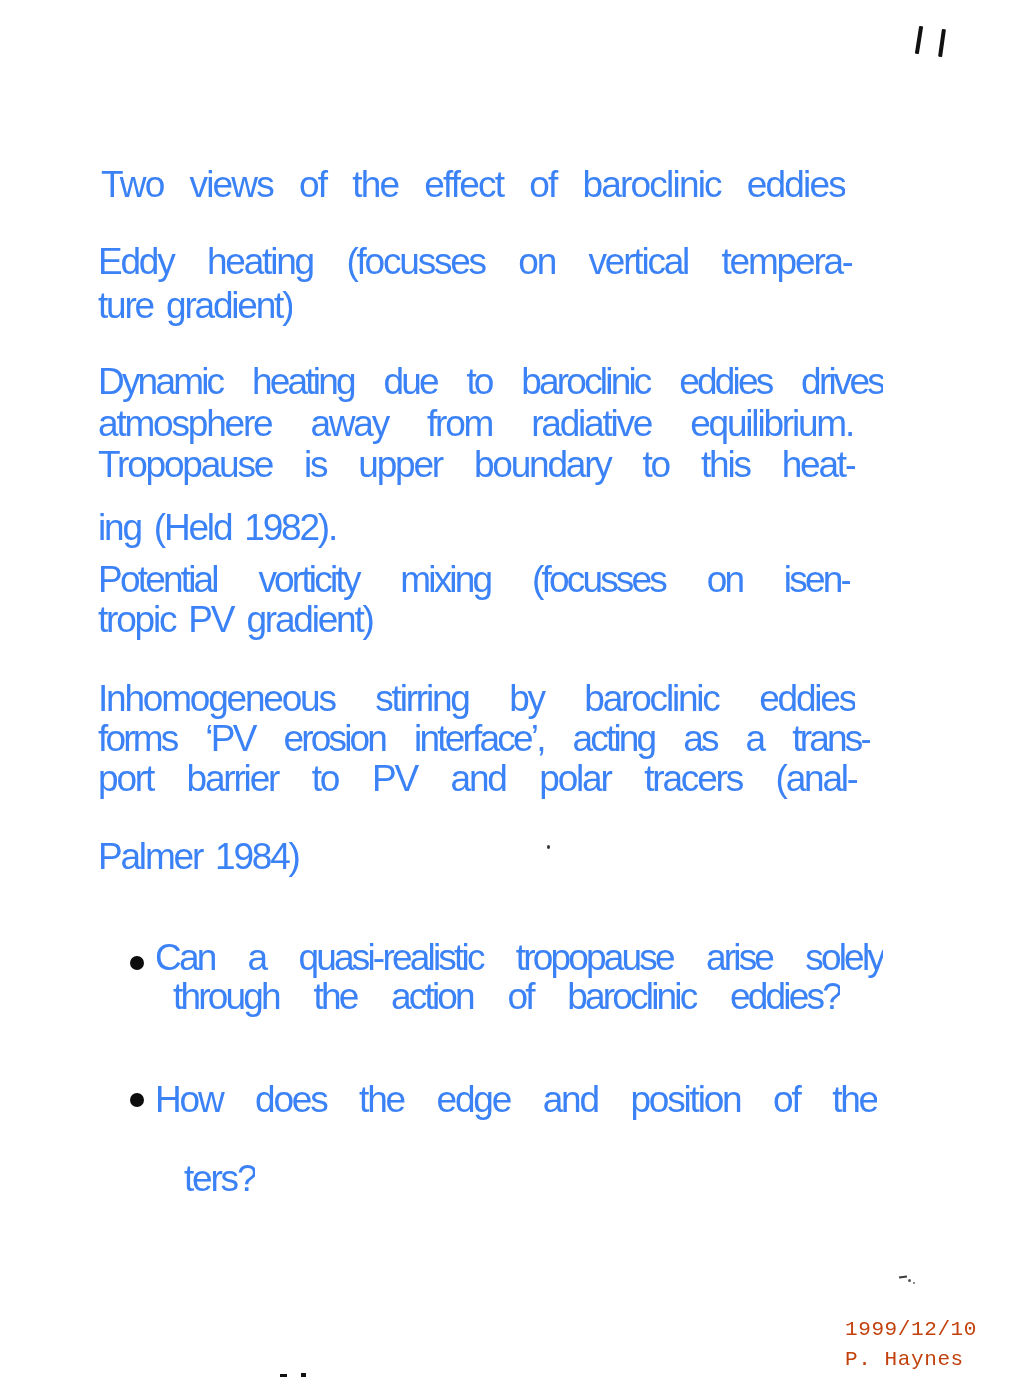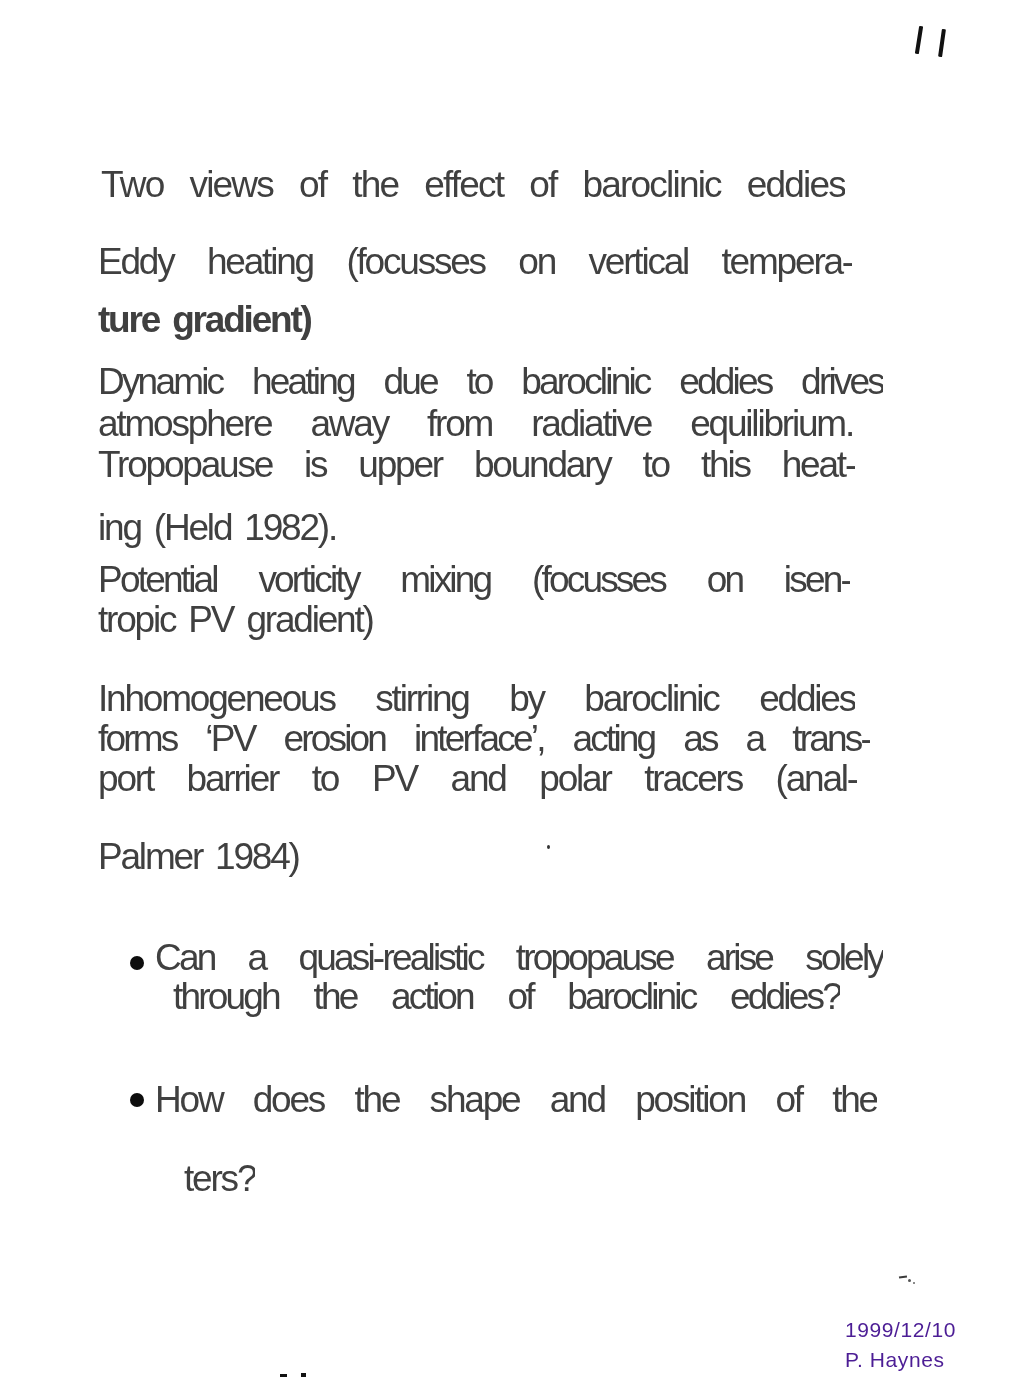--- a/index.html
+++ b/index.html
@@ -1,65 +1,65 @@
 <!DOCTYPE html>
 <html><head>
 <meta charset="utf-8">
 <style>
   html,body{margin:0;padding:0;}
   body{width:1016px;height:1400px;background:#ffffff;position:relative;overflow:hidden;
        font-family:"Liberation Sans",sans-serif;}
   .page{position:absolute;inset:0;background:#ffffff;}
   .ln{position:absolute;font-size:37px;line-height:40px;letter-spacing:-2.2px;
-      color:#404040;white-space:pre-wrap;height:42px;overflow:hidden;
+      color:#3b82f6;white-space:pre-wrap;height:42px;overflow:hidden;
       font-family:"Liberation Sans",sans-serif;}
   .just{text-align:justify;text-align-last:justify;}
   .tight{letter-spacing:-2.8px;}
   .natural{word-spacing:5px;white-space:nowrap;}
   .title{letter-spacing:-1.8px;}
   .bdot{position:absolute;width:14px;height:14px;background:#0d0d0d;border-radius:50%;}
-  .ft{position:absolute;font-family:Liberation Sans, sans-serif;font-size:21px;line-height:24px;
-      color:#4c1d95;letter-spacing:0.6px;white-space:nowrap;}
+  .ft{position:absolute;font-family:Liberation Mono, monospace;font-size:21px;line-height:24px;
+      color:#c2410c;letter-spacing:0.6px;white-space:nowrap;}
   .stroke{position:absolute;width:4px;height:28px;background:#111;border-radius:1px;}
   .artifact{position:absolute;background:#111;}
 </style>
 </head>
 <body>
 
 <div class="page">
 
   <div style="position:absolute;left:908px;top:22px;width:46px;height:40px;">
     <div class="stroke" style="left:9px;top:4px;transform:rotate(9deg);"></div>
     <div class="stroke" style="left:32px;top:7px;transform:rotate(8deg);"></div>
   </div>
 
   <div class="ln just title" style="left:101px;top:165px;width:744px;">Two views of the effect of baroclinic eddies</div>
 
   <div class="ln just" style="left:98px;top:242px;width:754px;">Eddy heating (focusses on vertical tempera-</div>
-  <div class="ln natural" style="left:98px;top:300px;font-weight:bold;">ture gradient)</div>
+  <div class="ln natural" style="left:98px;top:286px;">ture gradient)</div>
 
   <div class="ln just tight" style="left:98px;top:362px;width:785px;">Dynamic heating due to baroclinic eddies drives</div>
   <div class="ln just" style="left:98px;top:404px;width:755px;">atmosphere away from radiative equilibrium.</div>
   <div class="ln just" style="left:98px;top:445px;width:757px;">Tropopause is upper boundary to this heat-</div>
   <div class="ln natural" style="left:98px;top:508px;">ing (Held 1982).</div>
 
   <div class="ln just tight" style="left:98px;top:560px;width:752px;">Potential vorticity mixing (focusses on isen-</div>
   <div class="ln natural" style="left:98px;top:600px;">tropic PV gradient)</div>
 
   <div class="ln just" style="left:98px;top:679px;width:757px;">Inhomogeneous stirring by baroclinic eddies</div>
   <div class="ln just tight" style="left:98px;top:719px;width:772px;">forms ‘PV erosion interface’, acting as a trans-</div>
   <div class="ln just" style="left:98px;top:759px;width:759px;">port barrier to PV and polar tracers (anal-</div>
   <div class="ln natural" style="left:98px;top:837px;">Palmer 1984)</div>
 
   <div class="bdot" style="left:130px;top:956px;"></div>
   <div class="ln just tight" style="left:155px;top:938px;width:728px;">Can a quasi-realistic tropopause arise solely</div>
   <div class="ln just tight" style="left:173px;top:977px;width:667px;">through the action of baroclinic eddies?</div>
 
   <div class="bdot" style="left:130px;top:1093px;"></div>
-  <div class="ln just" style="left:155px;top:1080px;width:722px;">How does the shape and position of the</div>
+  <div class="ln just" style="left:155px;top:1080px;width:722px;">How does the edge and position of the</div>
   <div class="ln natural" style="left:184px;top:1159px;">ters?</div>
 
   <div class="ft" style="left:845px;top:1318px;">1999/12/10</div>
   <div class="ft" style="left:845px;top:1348px;">P. Haynes</div>
 
   <div class="artifact" style="left:547px;top:845px;width:3px;height:4px;background:#333;border-radius:50%;"></div>
   <div class="artifact" style="left:899px;top:1276px;width:8px;height:2px;background:#3a3a3a;transform:rotate(-8deg);"></div>
   <div class="artifact" style="left:908px;top:1279px;width:3px;height:3px;background:#555;border-radius:50%;"></div>
   <div class="artifact" style="left:913px;top:1282px;width:2px;height:2px;background:#666;border-radius:50%;"></div>
   <div class="artifact" style="left:280px;top:1374px;width:7px;height:3px;"></div>

